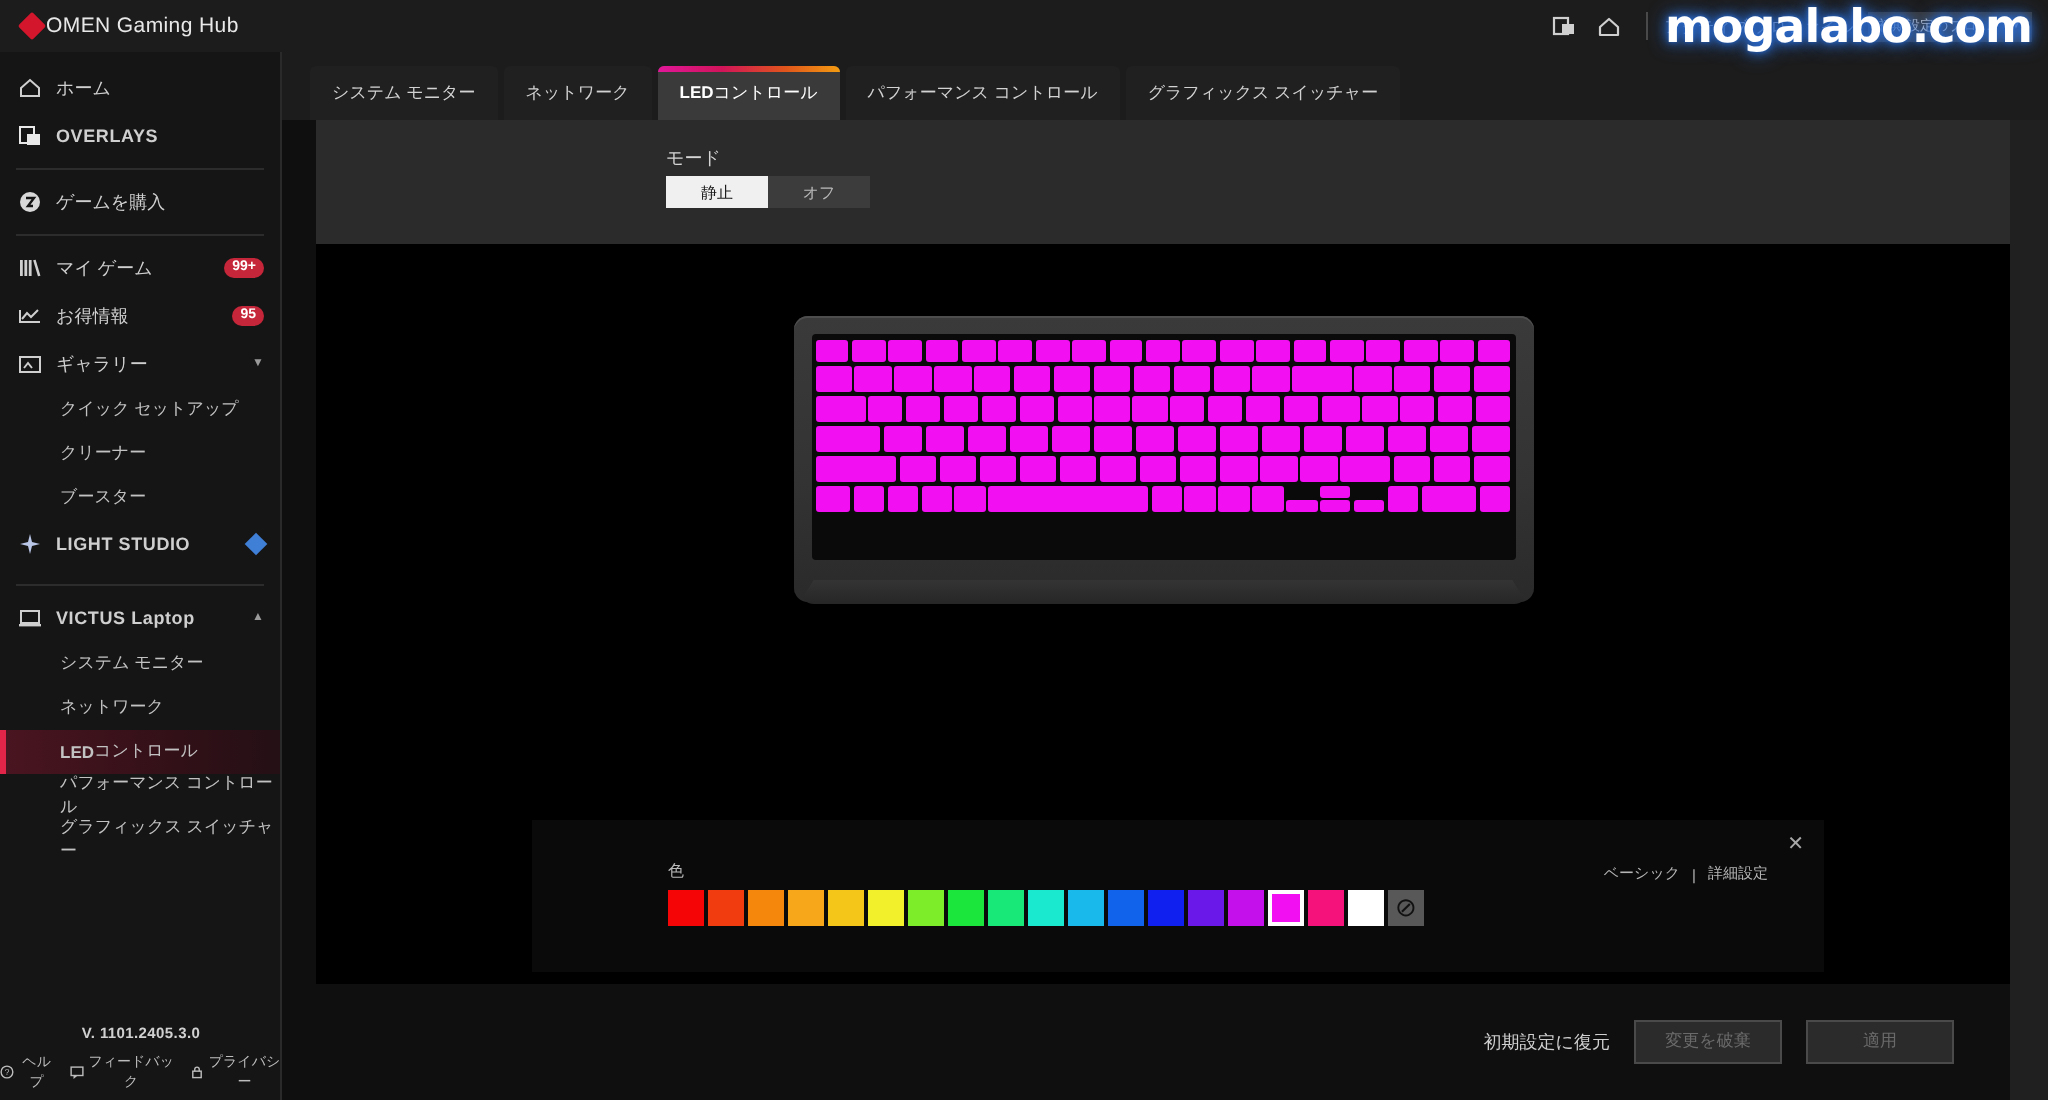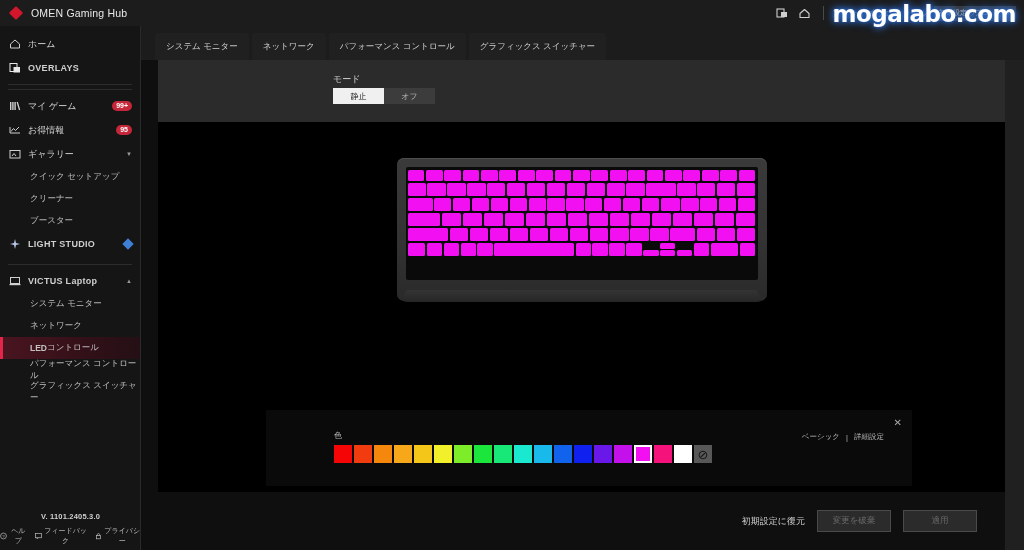--- a/index.html
+++ b/index.html
@@ -16,21 +16,21 @@
   .titlebar {
     position: absolute; left: 0; top: 0; width: 1024px; height: 26px;
     background: #1c1c1c;
     display: flex; align-items: center;
   }
   .tb-logo { margin-left: 9px; width: 14px; height: 14px; position: relative; }
   .tb-logo .d {
     position: absolute; left: 2px; top: 2px; width: 10px; height: 10px;
     background: #d4162c; transform: rotate(45deg); border-radius: 1px;
   }
-  .tb-title { margin-left: 8px; font-size: 10.5px; color: #e8e8e8; letter-spacing: .2px; }
+  .tb-title { margin-left: 0; font-size: 10.5px; color: #e8e8e8; letter-spacing: .2px; }
   .tb-right { margin-left: auto; display: flex; align-items: center; height: 26px; }
   .tb-ico {
     width: 22px; height: 22px; display: flex; align-items: center; justify-content: center;
     color: #cfcfcf;
   }
   .tb-sep { width: 1px; height: 14px; background: #4a4a4a; margin: 0 8px; }
   .tb-label { font-size: 8px; color: #b6b6b6; margin-right: 7px; letter-spacing: .2px; }
   .tb-select {
     background: #3a3a3a; border: none; height: 15px; min-width: 78px;
     display: flex; align-items: center; padding: 0 5px;
@@ -240,20 +240,29 @@
         <svg width="12" height="12" viewBox="0 0 12 12">
             <rect x="1" y="1.5" width="7" height="8" fill="none" stroke="#e8e8e8" stroke-width="1"></rect>
             <rect x="4.5" y="5" width="6.5" height="5.5" fill="#e8e8e8"></rect>
           </svg>
       </span>
       <span class="lbl">OVERLAYS</span>
     </div>
 
     <div class="divider"></div>
 
+    <div class="nav-item">
+      <span class="ic">
+        <svg width="12" height="12" viewBox="0 0 12 12">
+            <circle cx="6" cy="6" r="5" fill="#d8d8d8"></circle>
+            <path d="M4 4 H8 L5 8 H7.5" fill="none" stroke="#151515" stroke-width="1.2"></path>
+          </svg>
+      </span>
+      <span class="lbl">ゲームを購入</span>
+    </div>
 
     <div class="divider"></div>
 
     <div class="nav-item">
       <span class="ic">
         <svg width="12" height="12" viewBox="0 0 12 12">
             <rect x="1" y="2" width="1.4" height="8" fill="#cfcfcf"></rect>
             <rect x="3.2" y="2" width="1.4" height="8" fill="#cfcfcf"></rect>
             <rect x="5.4" y="2" width="1.4" height="8" fill="#cfcfcf"></rect>
             <path d="M8.2 2 L10.6 10" stroke="#cfcfcf" stroke-width="1.3"></path>
@@ -364,20 +373,24 @@
       </div>
     </div>
   </div>
 
   <div class="tabbar">
     <div class="tab">
       <span class="tl">システム モニター</span>
     </div>
     <div class="tab">
       <span class="tl">ネットワーク</span>
+    </div>
+    <div class="tab active">
+      <span class="tabtop"></span>
+      <span class="tl"><b>LED</b><span>コントロール</span></span>
     </div>
     <div class="tab">
       <span class="tl">パフォーマンス コントロール</span>
     </div>
     <div class="tab">
       <span class="tl">グラフィックス スイッチャー</span>
     </div>
   </div>
 
   <div class="content">

